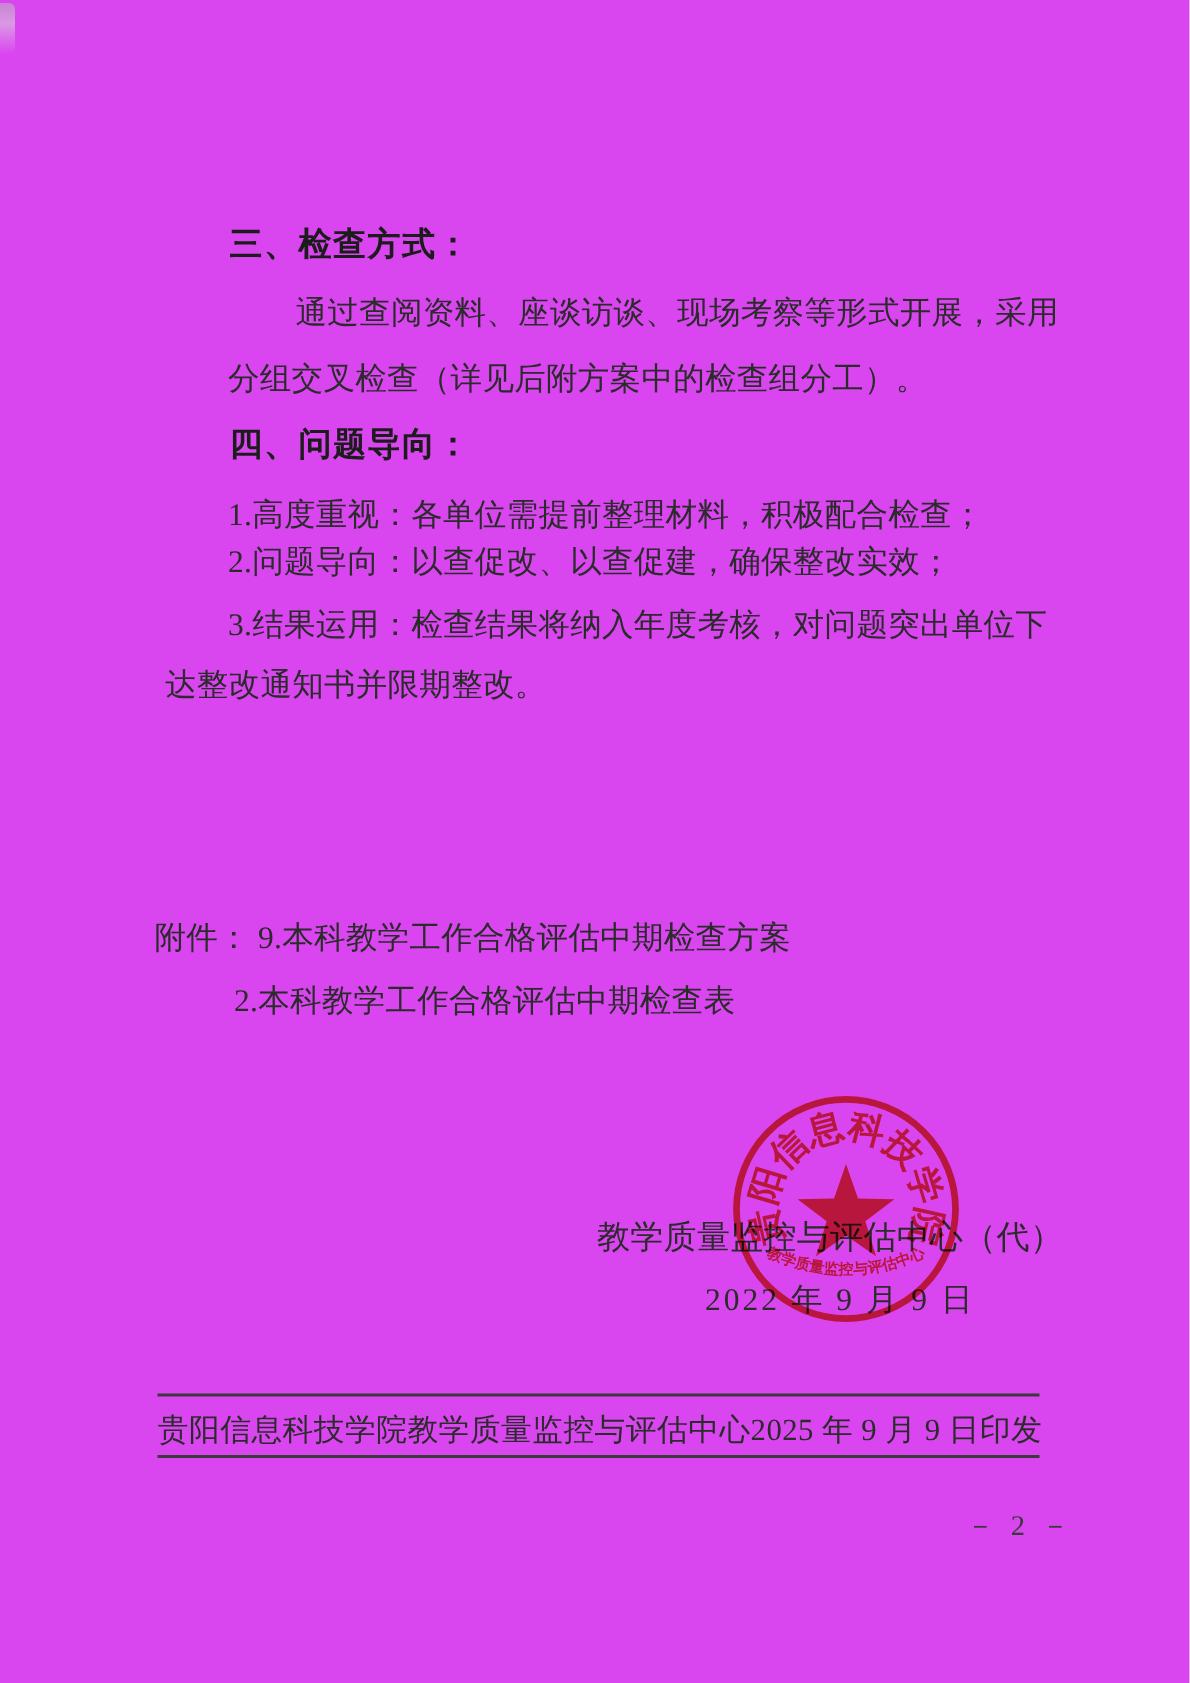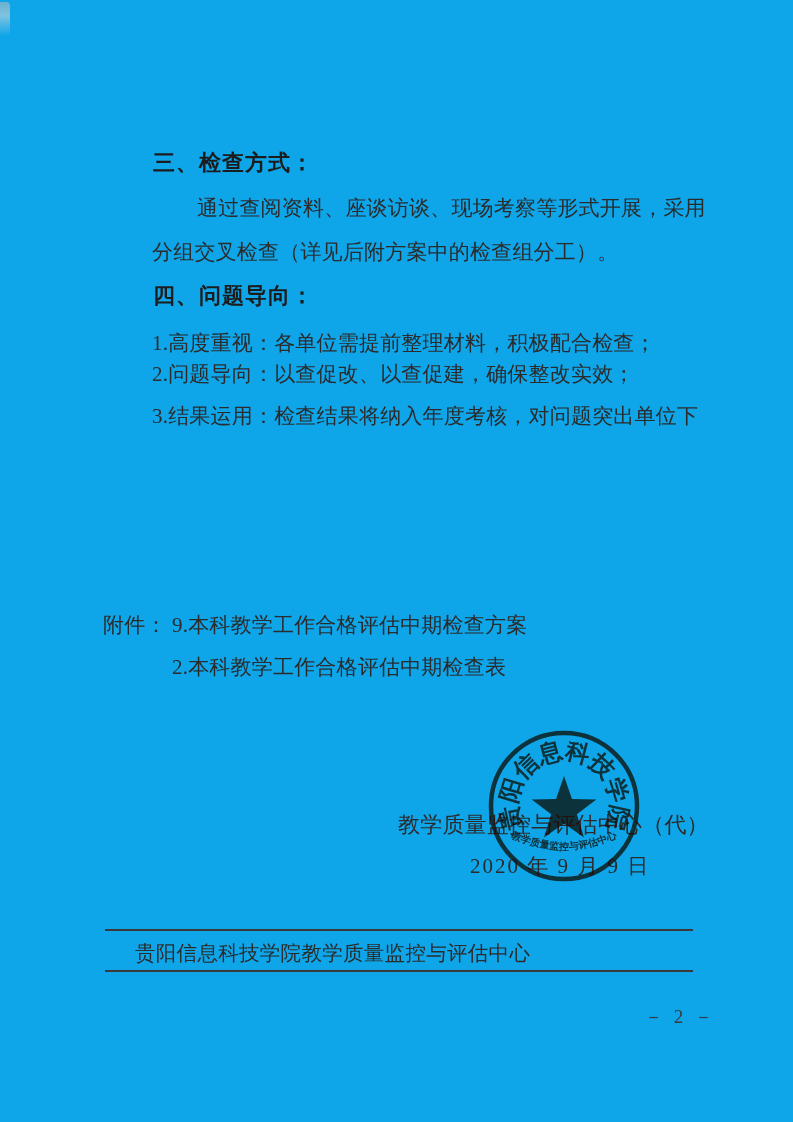--- a/index.html
+++ b/index.html
@@ -6,21 +6,21 @@
   html,body { width: 793px; height: 1122px; }
   body {
     position: relative;
     background: #ffffff;
     font-family: "Liberation Serif", serif;
     color: #262626;
     overflow: hidden;
   }
   .page {
     position: absolute; inset: 0;
-    background: #0ea5e9;
+    background: #d946ef;
   }
   .scan-smudge {
     position: absolute; left: 0; top: 2px; width: 10px; height: 34px;
     background: linear-gradient(180deg, #b9b9b9 0%, #dcdcdc 40%, transparent 100%);
     opacity: .55; border-radius: 0 4px 4px 0;
   }
   .line {
     position: absolute;
     font-size: 21px;
     line-height: 26px;
@@ -54,22 +54,22 @@
   .seal-text   { fill: var(--seal-red, #d63a2c); font-family: "Liberation Serif", serif; font-weight: 700; }
   .footer {
     position: absolute; left: 105px; top: 929px; width: 588px;
   }
   .footer .rule {
     position: absolute; left: 0; width: 100%; height: 2.4px; background: #3a3a3a;
   }
   .footer .rule-top { top: 0; }
   .footer .rule-bottom { top: 41px; }
   .footer .row {
-    position: absolute; top: 10px; left: 12px; width: 100%;
-    display: flex; justify-content: flex-start;
+    position: absolute; top: 10px; left: 0; width: 100%;
+    display: flex; justify-content: center;
     padding: 0 16px 0 18px;
     font-size: 20.5px; letter-spacing: 0.3px; color: #2b2b2b;
     white-space: nowrap;
   }
   .page-number {
     position: absolute; left: 644px; top: 1004px;
     font-size: 19px; letter-spacing: 3px; color: #3a3a3a;
     white-space: nowrap;
   }
 </style>
@@ -81,27 +81,28 @@
   <div class="scan-smudge"></div>
 
   <div class="line heading" style="left:153px; top:150px;">三、检查方式：</div>
   <div class="line" style="left:152px; top:239px;">分组交叉检查（详见后附方案中的检查组分工）。</div>
   <div class="line" style="left:197px; top:195px;">通过查阅资料、座谈访谈、现场考察等形式开展，采用</div>
 
   <div class="line heading" style="left:153px; top:283px;">四、问题导向：</div>
   <div class="line" style="left:152px; top:318px;margin-top:12px;">1.高度重视：各单位需提前整理材料，积极配合检查；</div>
   <div class="line" style="left:152px; top:361px;">2.问题导向：以查促改、以查促建，确保整改实效；</div>
   <div class="line" style="left:152px; top:403px;">3.结果运用：检查结果将纳入年度考核，对问题突出单位下</div>
+  <div class="line" style="left:110px; top:443px;">达整改通知书并限期整改。</div>
 
   <div class="line" style="left:103px; top:612px;text-align:right;">附件：</div>
   <div class="line" style="left:172px; top:612px;">9.本科教学工作合格评估中期检查方案</div>
-  <div class="line" style="left:172px; top:654px;">2.本科教学工作合格评估中期检查表</div>
+  <div class="line" style="left:156px; top:654px;">2.本科教学工作合格评估中期检查表</div>
 
   <div class="line sig" style="left:398px; top:812px;text-align:center;">教学质量监控与评估中心（代）</div>
-  <div class="line date" style="left:470px; top:853px;">2020 年 9 月 9 日</div>
+  <div class="line date" style="left:470px; top:853px;">2022 年 9 月 9 日</div>
 
   <div class="seal">
     <svg width="160" height="160" viewBox="0 0 160 160">
       <defs>
         <path id="sealRing" d="M 39.3 103.5 A 47 47 0 1 1 120.7 103.5"></path>
         <path id="sealBanner" d="M 28 112 Q 80 135 132 112"></path>
       </defs>
       <circle class="seal-stroke" cx="80" cy="80" r="73" stroke-width="4.5"></circle>
       <polygon class="seal-fill" points="80,50 88,73 112.3,73.5 92.9,88.2 100,111.5 80,97.6 60,111.5 67.1,88.2 47.7,73.5 72,73"></polygon>
       <text class="seal-text" font-size="24" letter-spacing="0" text-anchor="middle">
@@ -110,19 +111,20 @@
       <text class="seal-text" font-size="10" letter-spacing="0" text-anchor="middle">
         <textPath href="#sealBanner" startOffset="50%">教学质量监控与评估中心</textPath>
       </text>
     </svg>
   </div>
 
   <div class="footer">
     <div class="rule rule-top"></div>
     <div class="row">
       <span>贵阳信息科技学院教学质量监控与评估中心</span>
+      <span>2025 年 9 月 9 日印发</span>
     </div>
     <div class="rule rule-bottom"></div>
   </div>
 
   <div class="page-number">－ 2 －</div>
 
 </div>
 
 </body></html>

